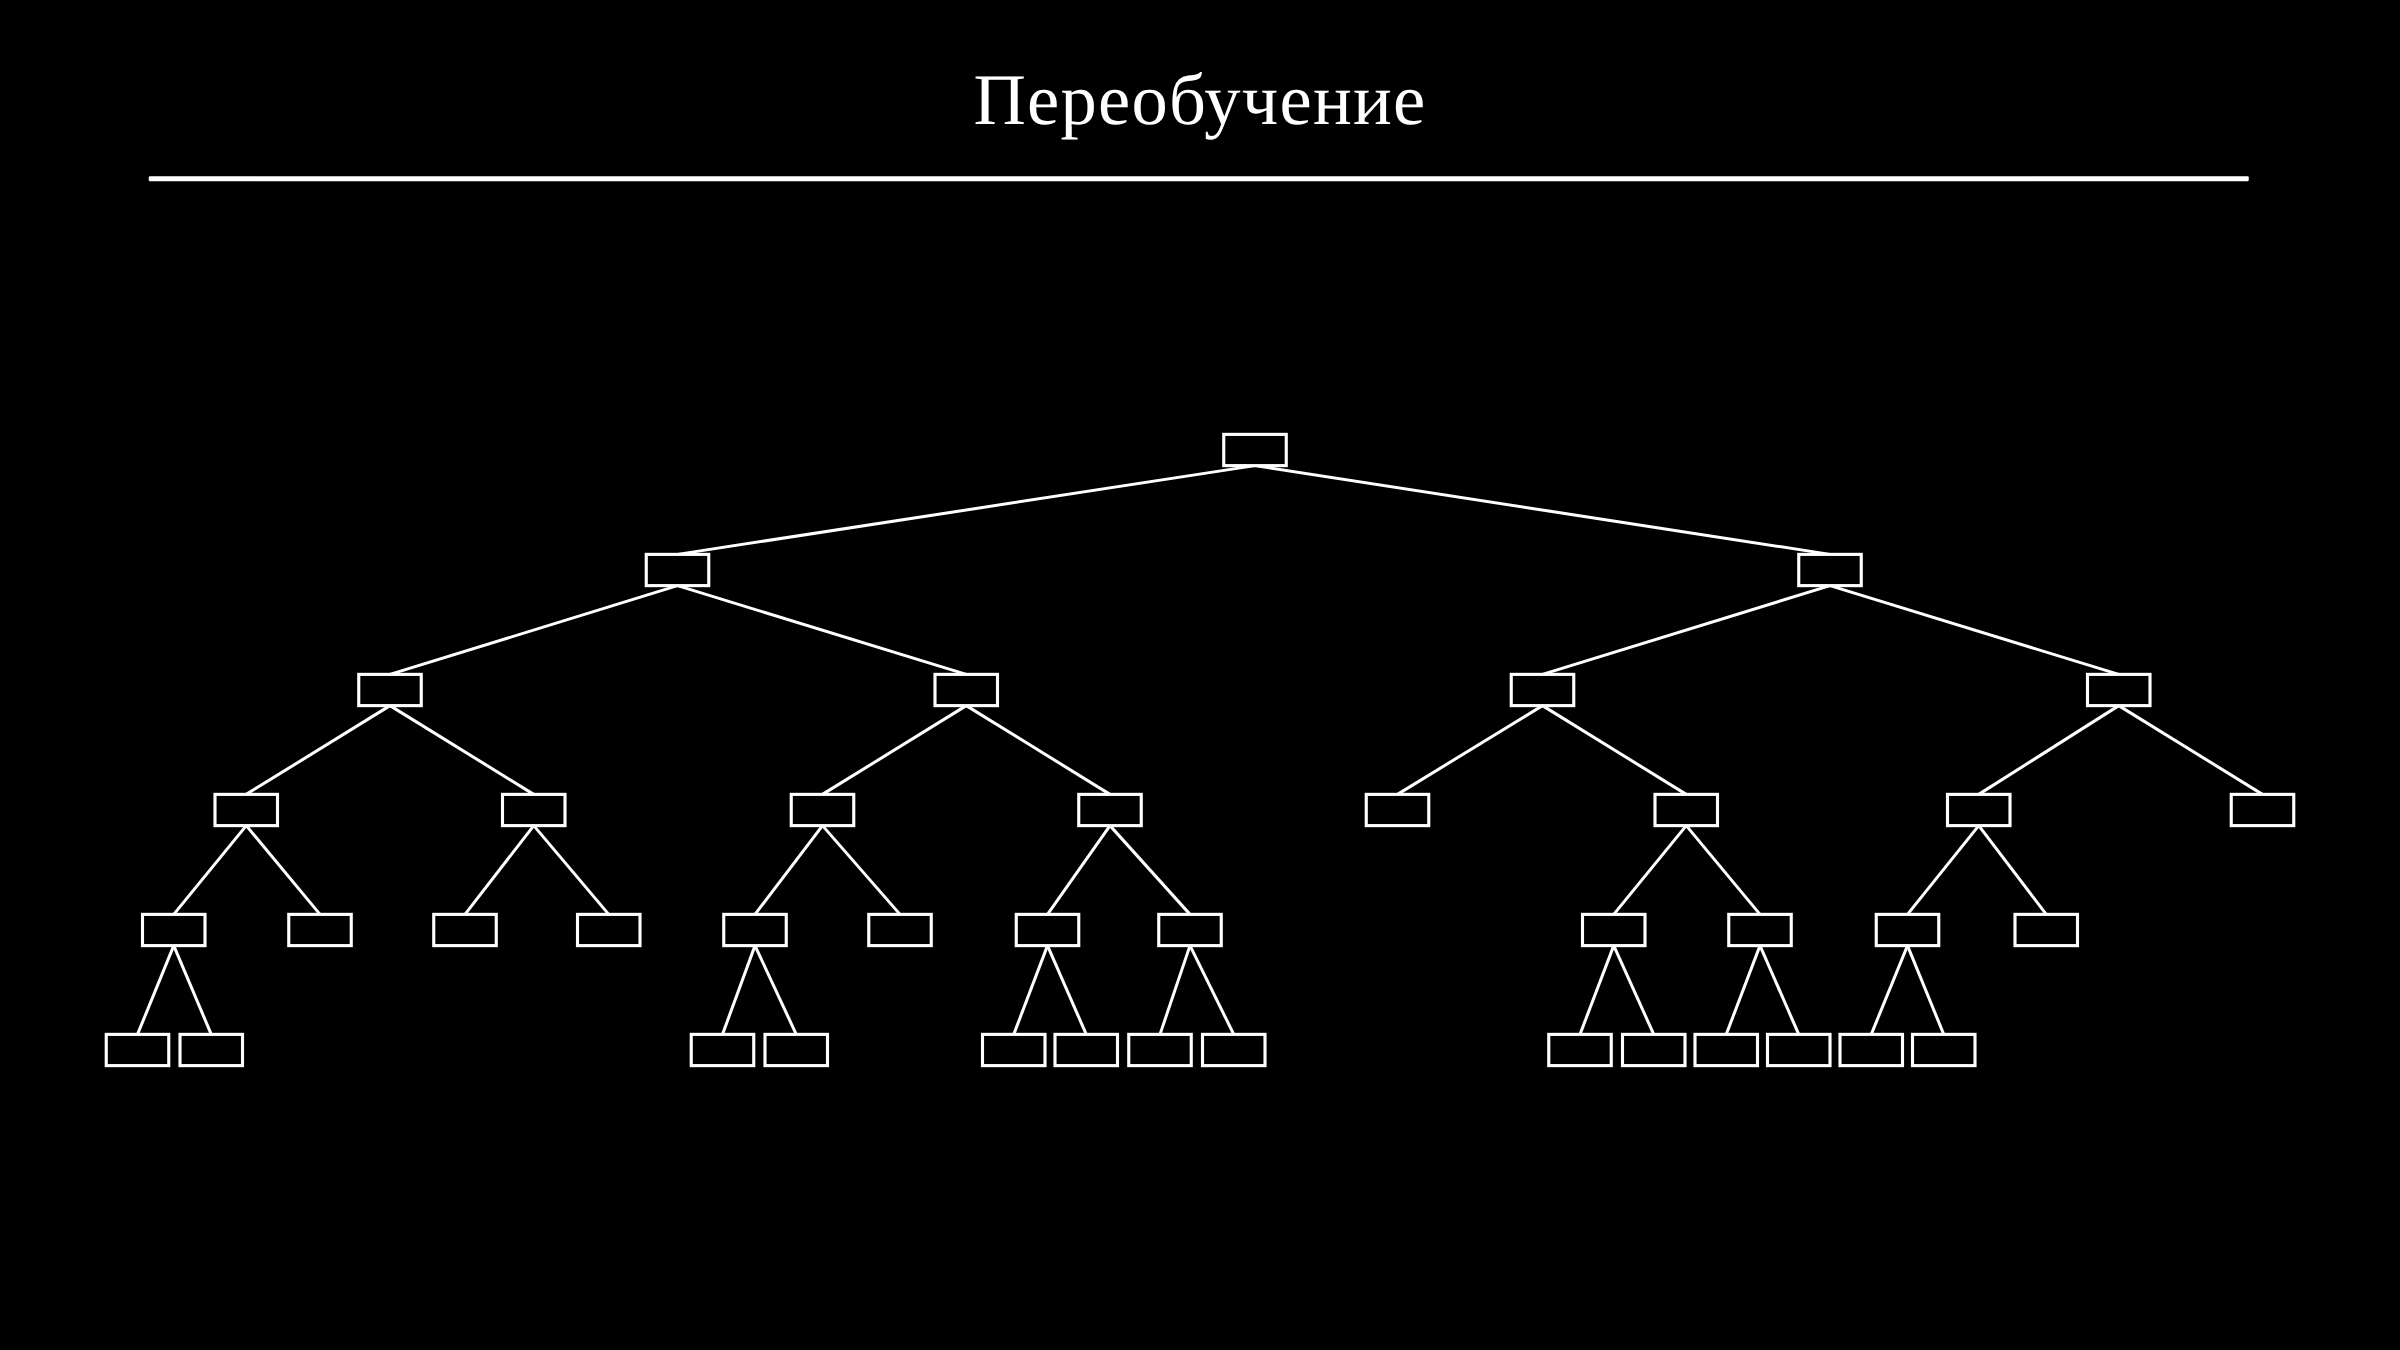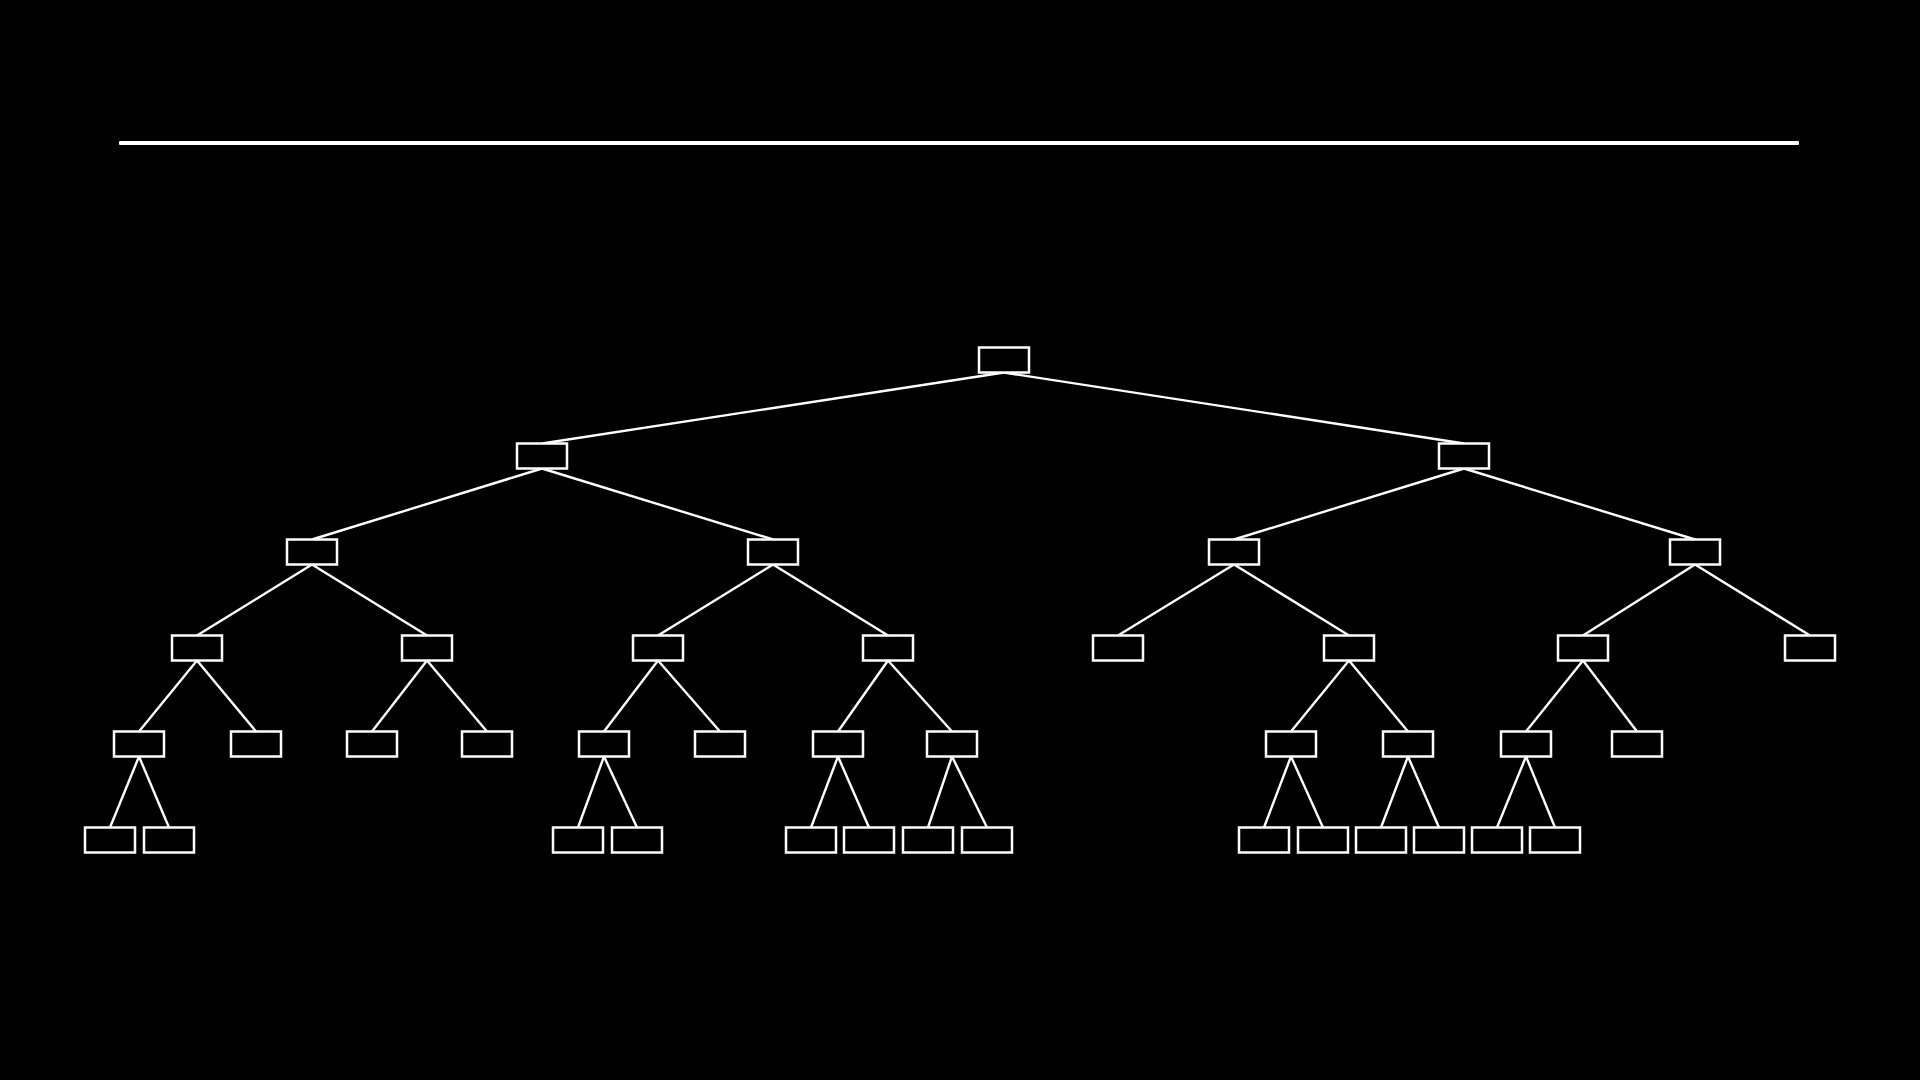--- a/index.html
+++ b/index.html
@@ -25,20 +25,21 @@
     position: absolute;
     height: 3.5px;
     border-radius: 1px;
   }
   .tree-svg { position: absolute; left: 0; top: 0; }
 </style>
 </head>
 <body style="background: rgb(0, 0, 0);">
 
 <div class="slide">
+  <div class="slide-title" style="color: rgb(255, 255, 255);">Переобучение</div>
   <div class="title-rule" style="left: 119px; top: 141px; width: 1680px; background: rgb(255, 255, 255);"></div>
   <svg class="tree-svg" width="1920" height="1080" viewBox="0 0 1920 1080" xmlns="http://www.w3.org/2000/svg">
       <line x1="1004" y1="372.5" x2="542" y2="443.5" stroke="#ffffff" stroke-width="2.4"></line>
       <line x1="1004" y1="372.5" x2="1464" y2="443.5" stroke="#ffffff" stroke-width="2.4"></line>
       <line x1="542" y1="468.5" x2="312" y2="539.5" stroke="#ffffff" stroke-width="2.4"></line>
       <line x1="542" y1="468.5" x2="773" y2="539.5" stroke="#ffffff" stroke-width="2.4"></line>
       <line x1="1464" y1="468.5" x2="1234" y2="539.5" stroke="#ffffff" stroke-width="2.4"></line>
       <line x1="1464" y1="468.5" x2="1695" y2="539.5" stroke="#ffffff" stroke-width="2.4"></line>
       <line x1="312" y1="564.5" x2="197" y2="635.5" stroke="#ffffff" stroke-width="2.4"></line>
       <line x1="312" y1="564.5" x2="427" y2="635.5" stroke="#ffffff" stroke-width="2.4"></line>

